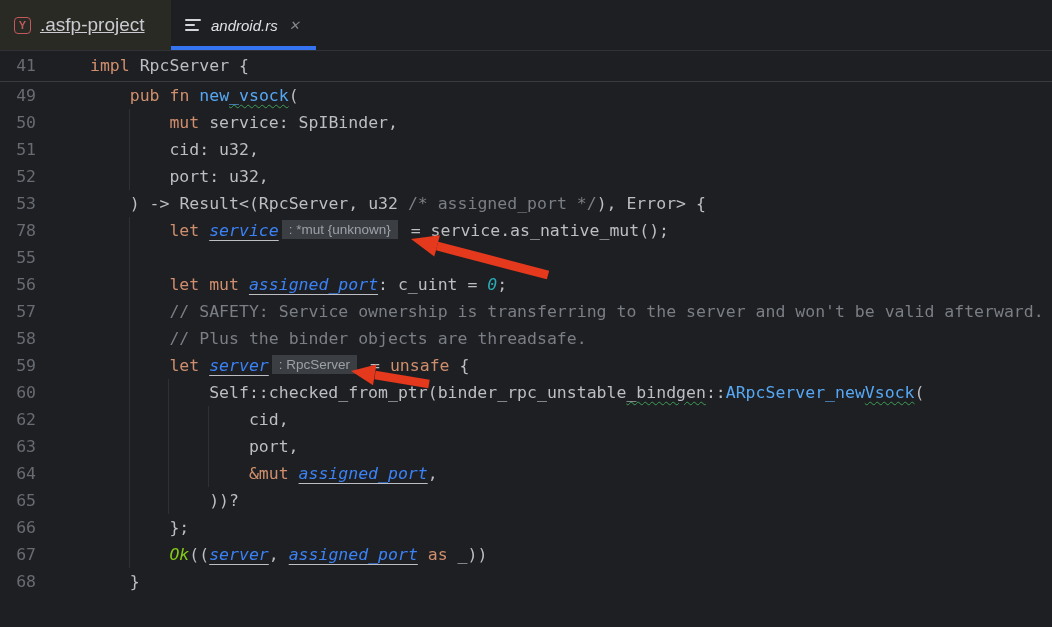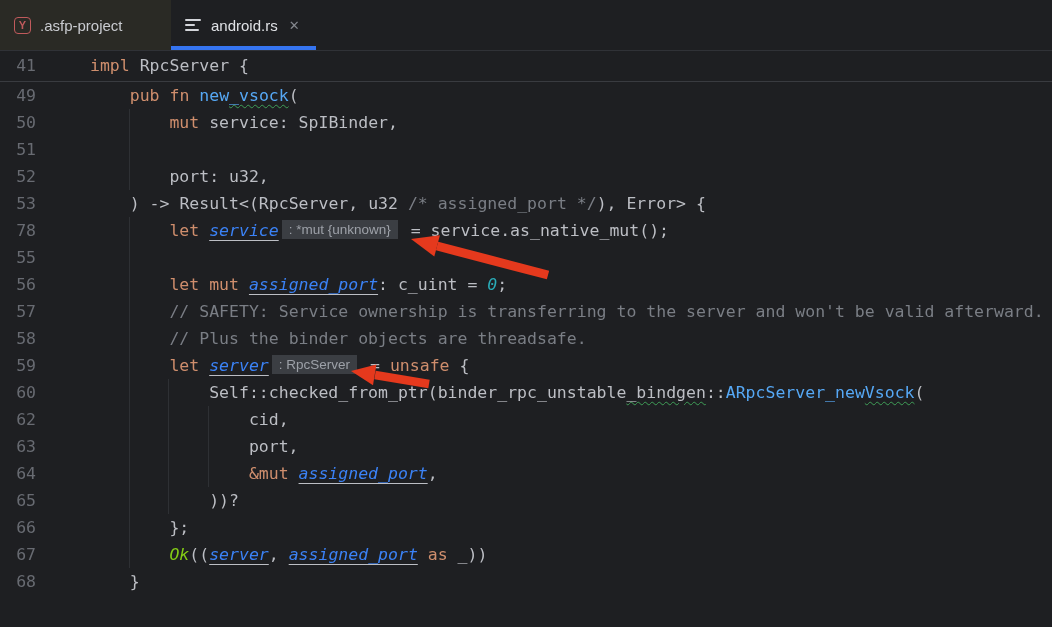--- a/index.html
+++ b/index.html
@@ -7,23 +7,23 @@
               font-family:"Liberation Sans", sans-serif; }
 
   
   .topbar { position:relative; height:50px; width:100%; background:#1e1f22;
             display:flex; align-items:stretch; }
   .project-tab { width:171px; background:#2a2a25; display:flex; align-items:center;
                  gap:9px; padding-left:14px; cursor:default; }
   .y-icon { width:17px; height:17px; border:1.5px solid #c05a5c; border-radius:4px;
             color:#c05a5c; font-size:11px; font-weight:bold; display:flex;
             align-items:center; justify-content:center; }
-  .project-name { color:#c9cbd0; font-size:15px; }
+  .project-name { color:#c9cbd0; font-size:19px;text-decoration:underline; }
   .file-tab { position:relative; display:flex; align-items:center; gap:9px;
-              padding:0 14px; cursor:pointer; }
+              padding:0 14px; cursor:pointer;font-style:italic; }
   .file-icon { display:flex; flex-direction:column; gap:3px; width:17px; }
   .file-icon i { display:block; height:2px; border-radius:1px; background:#d3d5da; }
   .file-icon i:nth-child(1){ width:16px; }
   .file-icon i:nth-child(2){ width:10px; }
   .file-icon i:nth-child(3){ width:14px; }
   .tab-label { color:#dfe1e5; font-size:15px; }
   .tab-close { color:#84878e; font-size:13px; padding:2px 2px; line-height:1; }
   .tab-underline { position:absolute; left:0; right:0; bottom:0; height:4px; }
 
   
@@ -79,21 +79,21 @@
   </div>
 </div>
 
 <div class="editor">
   <div class="sticky" id="sticky">
       <div class="row"><div class="gut">41</div><div class="code"><span class="lt" style="padding-left: 0px;"><span class="s-kw">impl</span><span class="s-pl"> RpcServer {</span></span></div></div>
     </div>
   <div id="lines">
       <div class="row"><div class="gut">49</div><div class="code"><span class="lt" style="padding-left: 39.72px;"><span class="s-kw">pub fn </span><span class="s-fn">new</span><span class="s-fnsq">_vsock</span><span class="s-pl">(</span></span></div></div>
       <div class="row"><div class="gut">50</div><div class="code"><i class="guide" style="left: 38.72px;"></i><span class="lt" style="padding-left: 79.44px;"><span class="s-kw">mut </span><span class="s-pl">service: SpIBinder,</span></span></div></div>
-      <div class="row"><div class="gut">51</div><div class="code"><i class="guide" style="left: 38.72px;"></i></div></div>
+      <div class="row"><div class="gut">51</div><div class="code"><i class="guide" style="left: 38.72px;"></i><span class="lt" style="padding-left: 79.44px;"><span class="s-pl">cid: u32,</span></span></div></div>
       <div class="row"><div class="gut">52</div><div class="code"><i class="guide" style="left: 38.72px;"></i><span class="lt" style="padding-left: 79.44px;"><span class="s-pl">port: u32,</span></span></div></div>
       <div class="row"><div class="gut">53</div><div class="code"><span class="lt" style="padding-left: 39.72px;"><span class="s-pl">) -&gt; Result&lt;(RpcServer, u32 </span><span class="s-cmt">/* assigned_port */</span><span class="s-pl">), Error&gt; {</span></span></div></div>
       <div class="row"><div class="gut">78</div><div class="code"><i class="guide" style="left: 38.72px;"></i><span class="lt" style="padding-left: 79.44px;"><span class="s-kw">let </span><span class="s-uv">service</span><span class="s-hint">: *mut {unknown}</span><span class="s-pl"> = service.as_native_mut();</span></span></div></div>
       <div class="row"><div class="gut">55</div><div class="code"><i class="guide" style="left: 38.72px;"></i><span class="lt" style="padding-left: 0px;"></span></div></div>
       <div class="row"><div class="gut">56</div><div class="code"><i class="guide" style="left: 38.72px;"></i><span class="lt" style="padding-left: 79.44px;"><span class="s-kw">let mut </span><span class="s-uv">assigned_port</span><span class="s-pl">: c_uint = </span><span class="s-num">0</span><span class="s-pl">;</span></span></div></div>
       <div class="row"><div class="gut">57</div><div class="code"><i class="guide" style="left: 38.72px;"></i><span class="lt" style="padding-left: 79.44px;"><span class="s-cmt">// SAFETY: Service ownership is transferring to the server and won't be valid afterward.</span></span></div></div>
       <div class="row"><div class="gut">58</div><div class="code"><i class="guide" style="left: 38.72px;"></i><span class="lt" style="padding-left: 79.44px;"><span class="s-cmt">// Plus the binder objects are threadsafe.</span></span></div></div>
       <div class="row"><div class="gut">59</div><div class="code"><i class="guide" style="left: 38.72px;"></i><span class="lt" style="padding-left: 79.44px;"><span class="s-kw">let </span><span class="s-uv">server</span><span class="s-hint">: RpcServer</span><span class="s-pl"> = </span><span class="s-kw">unsafe</span><span class="s-pl"> {</span></span></div></div>
       <div class="row"><div class="gut">60</div><div class="code"><i class="guide" style="left: 38.72px;"></i><i class="guide" style="left: 78.44px;"></i><span class="lt" style="padding-left: 119.16px;"><span class="s-pl">Self::checked_from_ptr(binder_rpc_unstable</span><span class="s-sq">_bindgen</span><span class="s-pl">::</span><span class="s-fn">ARpcServer_new</span><span class="s-fnsq">Vsock</span><span class="s-pl">(</span></span></div></div>
       <div class="row"><div class="gut">62</div><div class="code"><i class="guide" style="left: 38.72px;"></i><i class="guide" style="left: 78.44px;"></i><i class="guide" style="left: 118.16px;"></i><span class="lt" style="padding-left: 158.88px;"><span class="s-pl">cid,</span></span></div></div>

